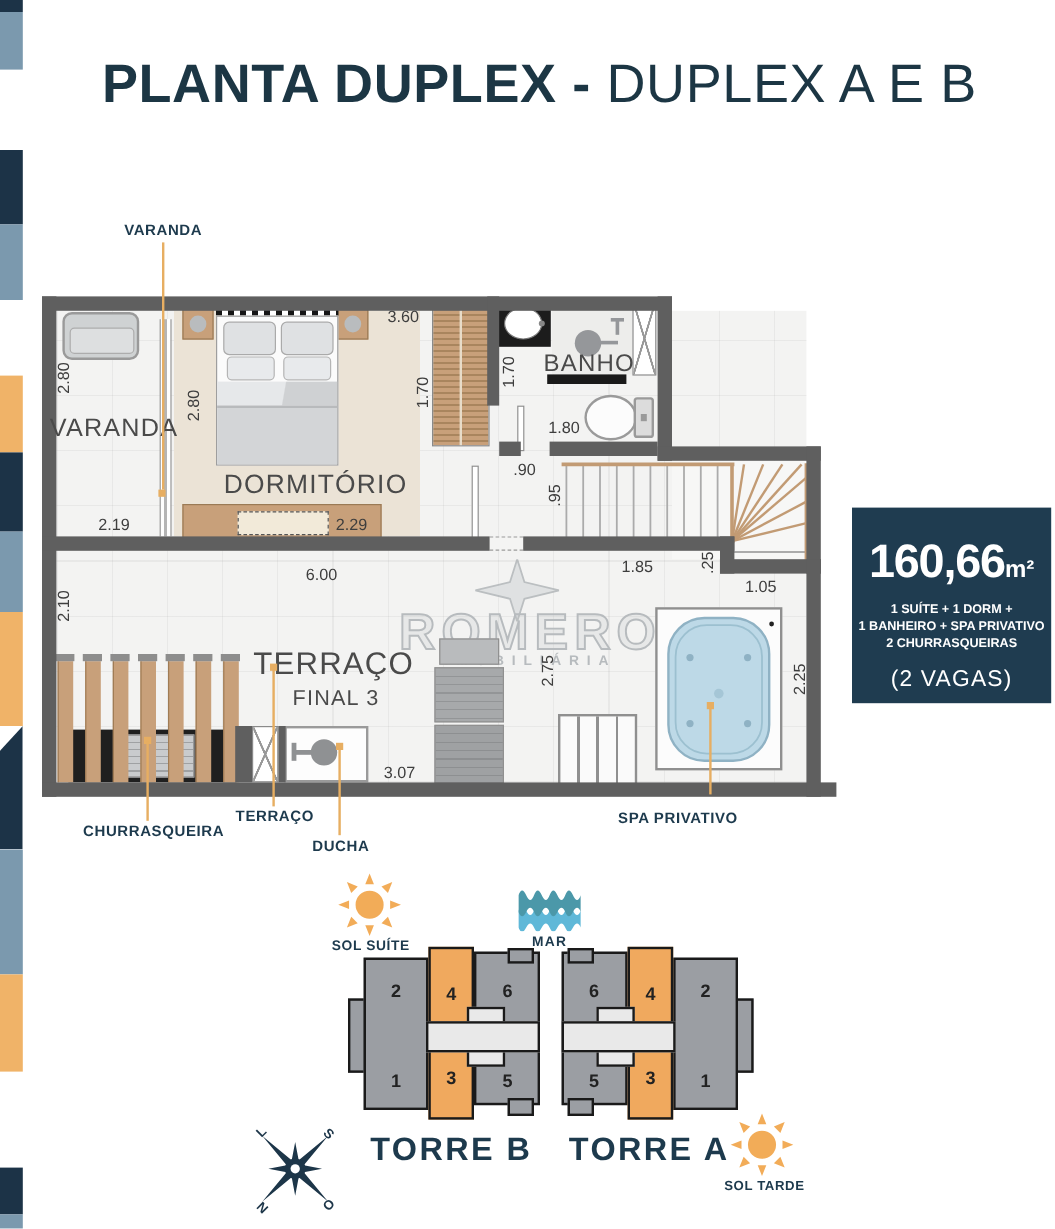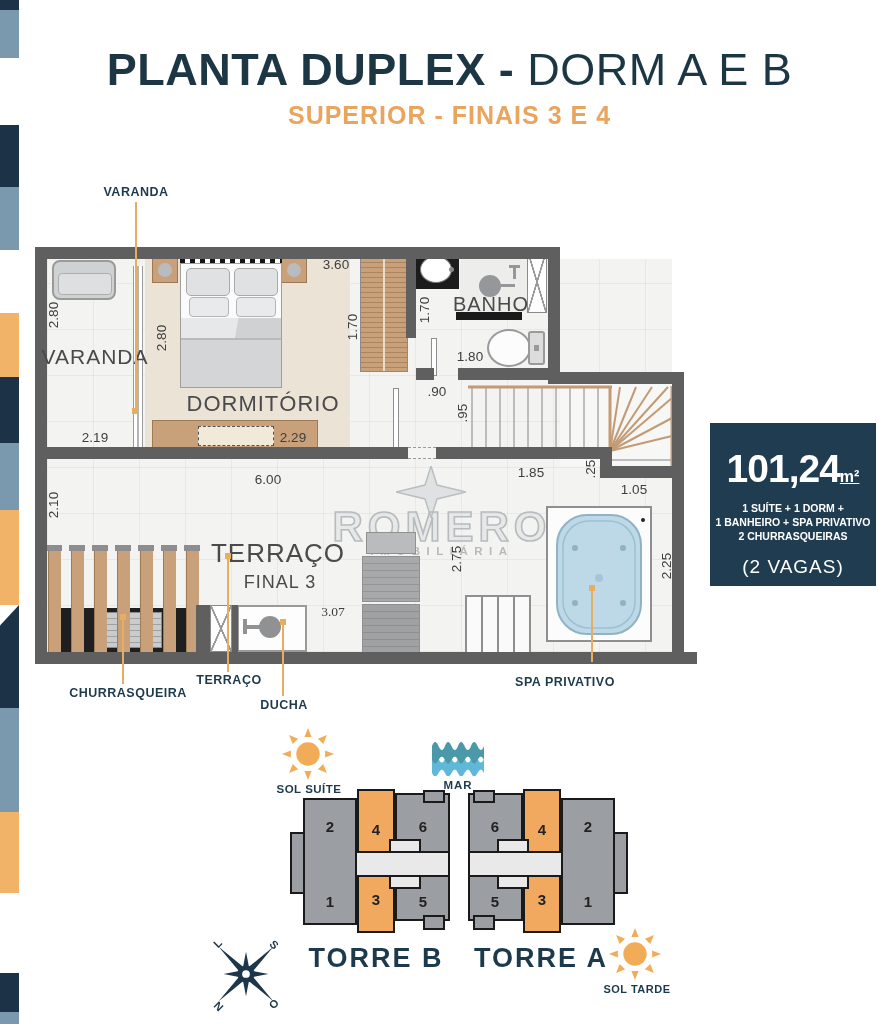--- a/index.html
+++ b/index.html
@@ -39,23 +39,22 @@
     <div class="abs" style="left:0;top:510px;width:19px;height:95px;background:#f0b368;"></div>
     <div class="abs" style="left:0;top:605px;width:19px;height:103px;background:#1c3347;clip-path:polygon(0 20%,100% 0,100% 100%,0 100%);"></div>
     <div class="abs" style="left:0;top:708px;width:19px;height:104px;background:#7b99ae;"></div>
     <div class="abs" style="left:0;top:812px;width:19px;height:81px;background:#f0b368;"></div>
     <div class="abs" style="left:0;top:973px;width:19px;height:39px;background:#1c3347;"></div>
     <div class="abs" style="left:0;top:1012px;width:19px;height:12px;background:#7b99ae;"></div>
   </div>
 
   <div class="abs" style="left:20px;top:44px;width:859px;text-align:center;font-size:45px;color:#1c3644;letter-spacing:.5px;white-space:nowrap;">
     <span style="font-weight:bold;">PLANTA DUPLEX -</span>
-    <span style="font-weight:normal;">DORM A E B</span>
-  </div>
-  <div class="abs" style="left:20px;top:101px;width:859px;text-align:center;font-size:25px;font-weight:bold;color:#e9a55e;letter-spacing:1px;">SUPERIOR - FINAIS 3 E 4</div>
+    <span style="font-weight:normal;">DUPLEX A E B</span>
+  </div>
 
   <div class="abs" style="left:47px;top:259px;width:625px;height:393px;background:#f3f3f2;
        background-image:repeating-linear-gradient(0deg,rgba(120,120,120,.09) 0 1px,transparent 1px 46px),repeating-linear-gradient(90deg,rgba(120,120,120,.09) 0 1px,transparent 1px 46px);"></div>
   <div class="abs" style="left:145px;top:259px;width:205px;height:188px;background:#ebe3d6;"></div>
   <div class="abs" style="left:460px;top:251px;width:88px;height:61px;background:#ededeb;"></div>
   <div class="abs" style="left:560px;top:384px;width:112px;height:82px;background:#f7f7f6;"></div>
 
   <svg class="abs" style="left:396px;top:466px;opacity:.85;" width="70" height="52" viewBox="0 0 70 52">
     <polygon points="35,0 41,19 70,26 41,33 35,52 29,33 0,26 29,19" fill="#dcdfe0" stroke="#b2b6b9" stroke-width="1.5"></polygon>
   </svg>
@@ -219,21 +218,21 @@
   <div class="dim" style="left:470px;top:356px;">1.80</div>
   <div class="dim" style="left:437px;top:391px;text-align:right;">.90</div>
   <div class="dim v" style="left:462px;top:413px;">.95</div>
   <div class="dim" style="left:268px;top:479px;">6.00</div>
   <div class="dim v" style="left:53px;top:505px;">2.10</div>
   <div class="dim" style="left:531px;top:472px;">1.85</div>
   <div class="dim v" style="left:590px;top:469px;">.25</div>
   <div class="dim" style="left:634px;top:489px;">1.05</div>
   <div class="dim v" style="left:456px;top:559px;">2.75</div>
   <div class="dim v" style="left:666px;top:566px;">2.25</div>
-  <div class="dim" style="left:333px;top:612px;font-family:Liberation Serif, serif;">3.07</div>
+  <div class="dim" style="left:333px;top:644px;">3.07</div>
 
   <div class="room-label" style="left:95px;top:357px;font-size:21px;">VARANDA</div>
   <div class="room-label" style="left:263px;top:404px;font-size:22px;">DORMITÓRIO</div>
   <div class="room-label" style="left:491px;top:304px;font-size:20px;">BANHO</div>
   <div class="room-label" style="left:278px;top:553px;font-size:26px;">TERRAÇO</div>
   <div class="room-label" style="left:280px;top:582px;font-size:18px;">FINAL 3</div>
 
   <div class="callout" style="left:136px;top:192px;">VARANDA</div>
   <div class="leader" style="left:135px;top:202px;height:206px;"></div>
   <div class="ldot" style="left:132px;top:408px;"></div>
@@ -246,21 +245,21 @@
   <div class="callout" style="left:229px;top:680px;">TERRAÇO</div>
   <div class="ldot" style="left:280px;top:619px;"></div>
   <div class="leader" style="left:282px;top:624px;height:72px;"></div>
   <div class="callout" style="left:284px;top:705px;">DUCHA</div>
   <div class="ldot" style="left:589px;top:585px;"></div>
   <div class="leader" style="left:591px;top:590px;height:72px;"></div>
   <div class="callout" style="left:565px;top:682px;">SPA PRIVATIVO</div>
 
   <div class="abs" style="left:710px;top:423px;width:166px;height:163px;background:#1f3c50;color:#fff;text-align:center;">
     <div style="margin-top:24px;font-weight:bold;white-space:nowrap;">
-      <span style="font-size:39px;letter-spacing:-1px;">101,24</span><span style="font-size:16px;text-decoration:underline;">m²</span>
+      <span style="font-size:39px;letter-spacing:-1px;">160,66</span><span style="font-size:20px;">m²</span>
     </div>
     <div style="margin-top:10px;font-size:10.5px;font-weight:bold;line-height:14px;">1 SUÍTE + 1 DORM +</div>
     <div style="font-size:10.5px;font-weight:bold;line-height:14px;">1 BANHEIRO + SPA PRIVATIVO</div>
     <div style="font-size:10.5px;font-weight:bold;line-height:14px;">2 CHURRASQUEIRAS</div>
     <div style="margin-top:13px;font-size:19px;font-weight:normal;letter-spacing:1px;">(2 VAGAS)</div>
   </div>
 
   <svg class="abs" style="left:281px;top:727px;" width="54" height="54" viewBox="0 0 60 60">
     <g fill="#f2ac58">
       <circle cx="30" cy="30" r="13"></circle>

